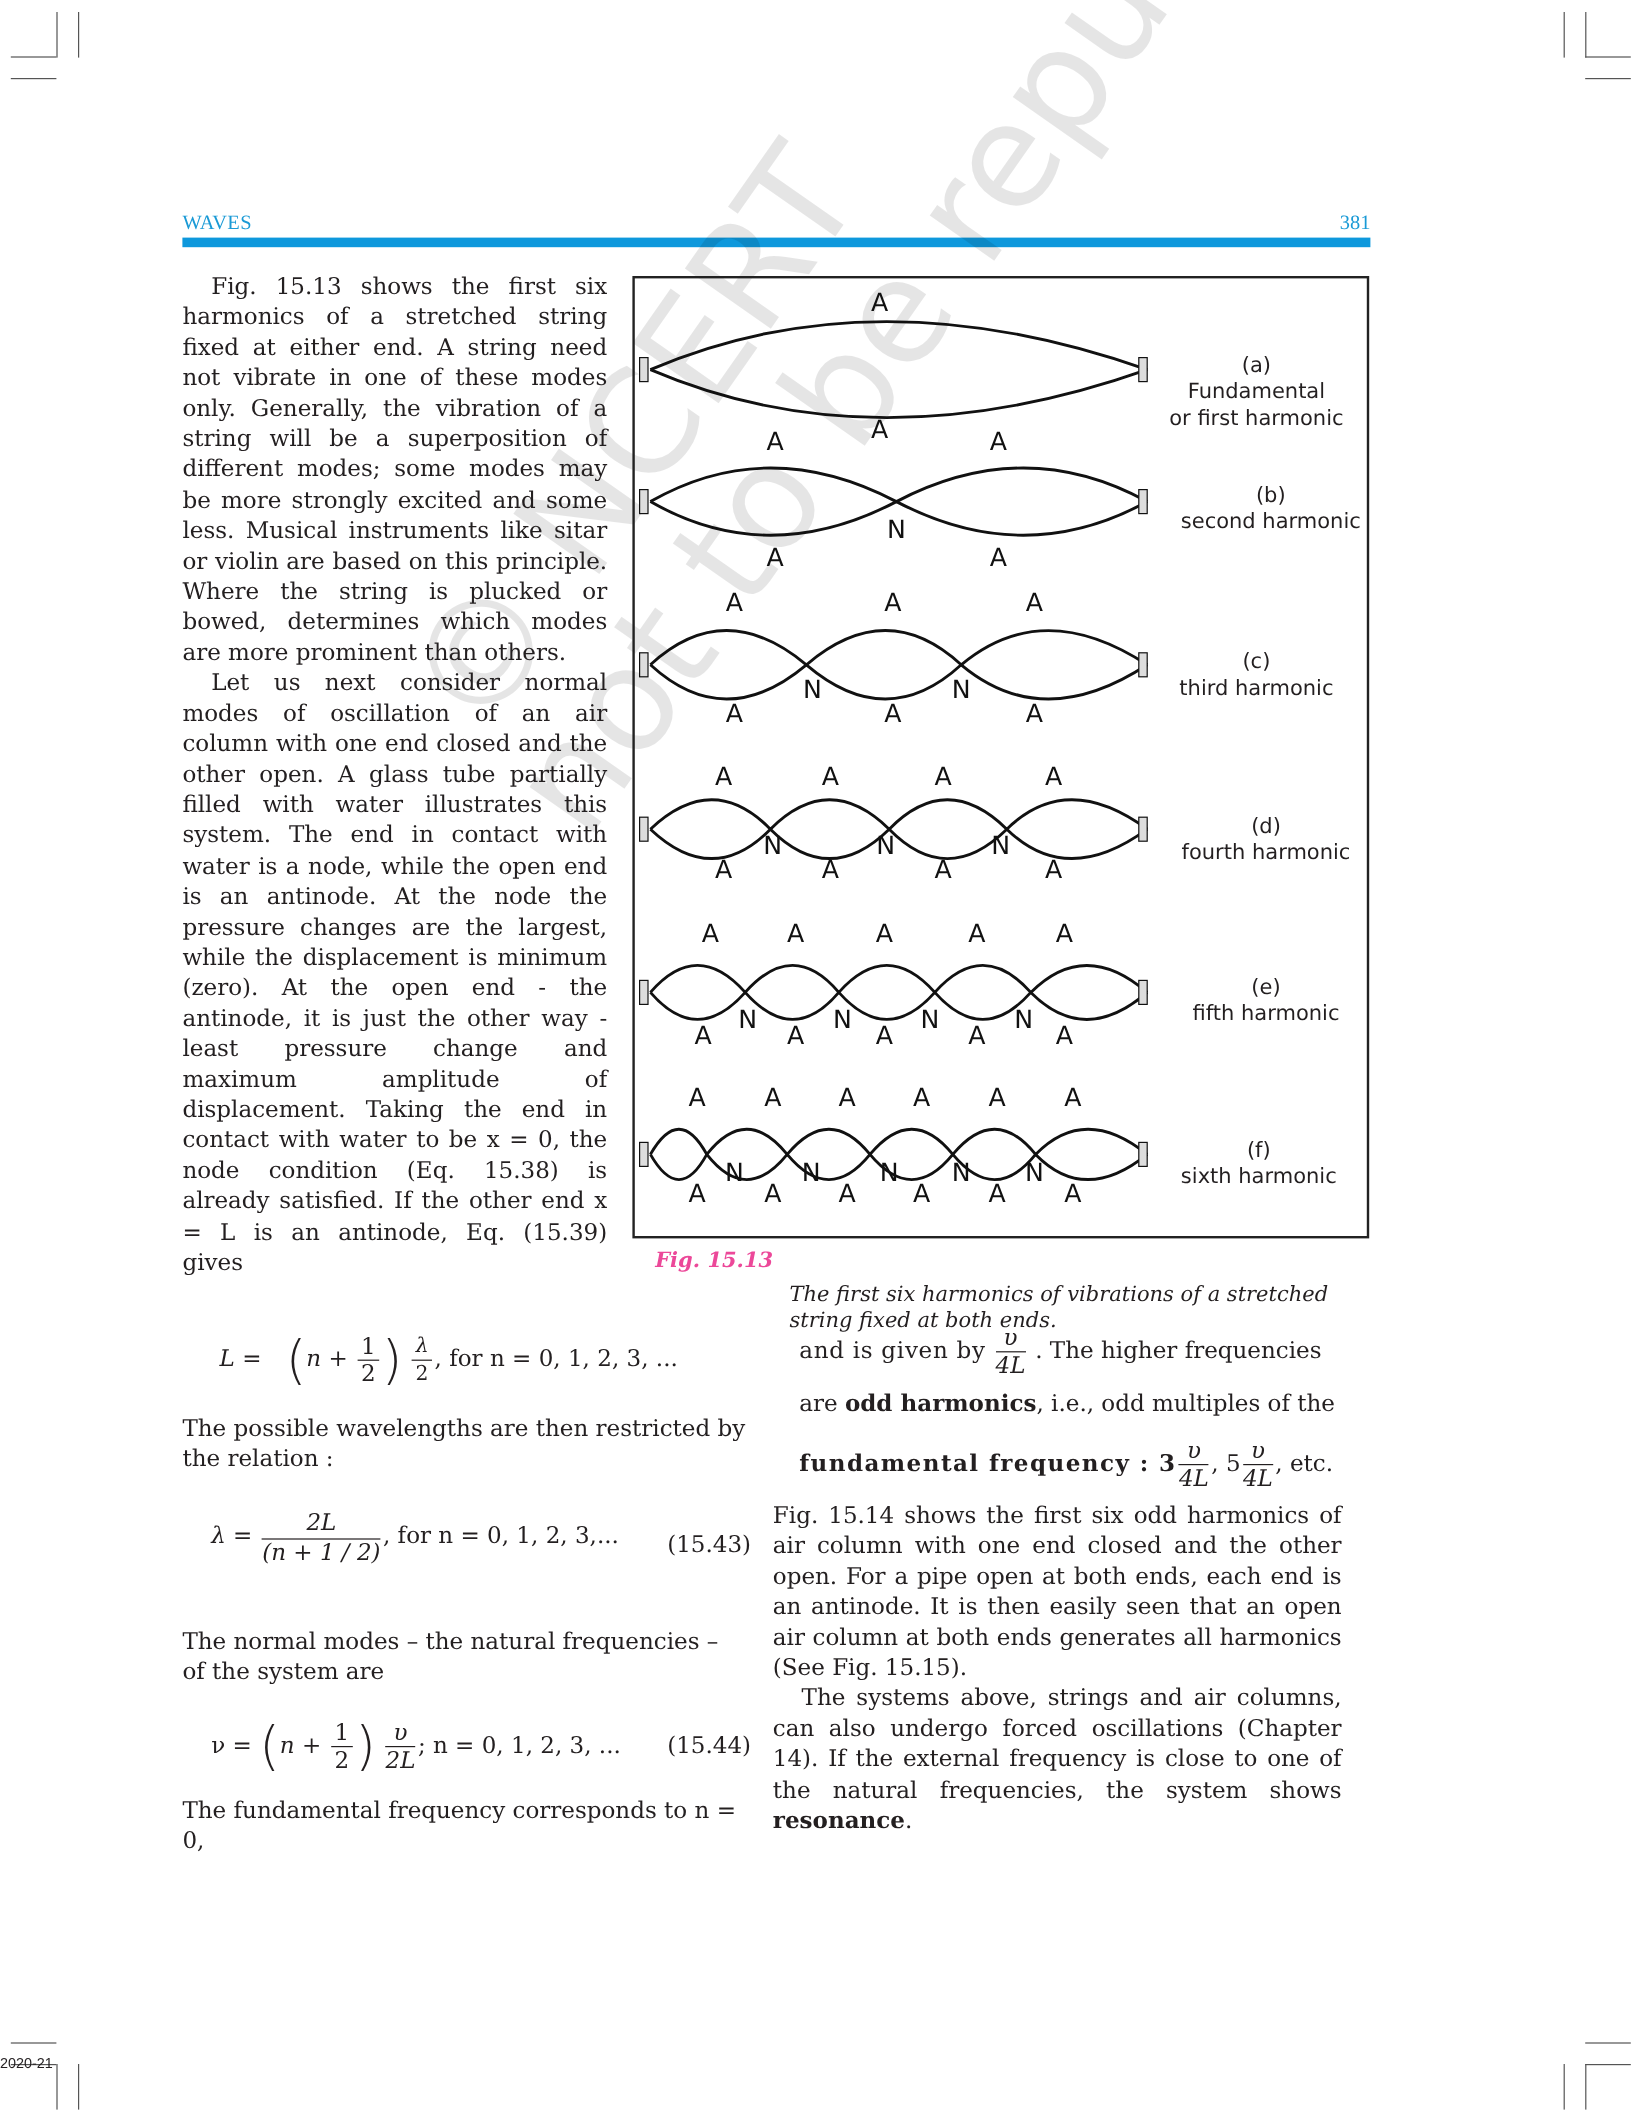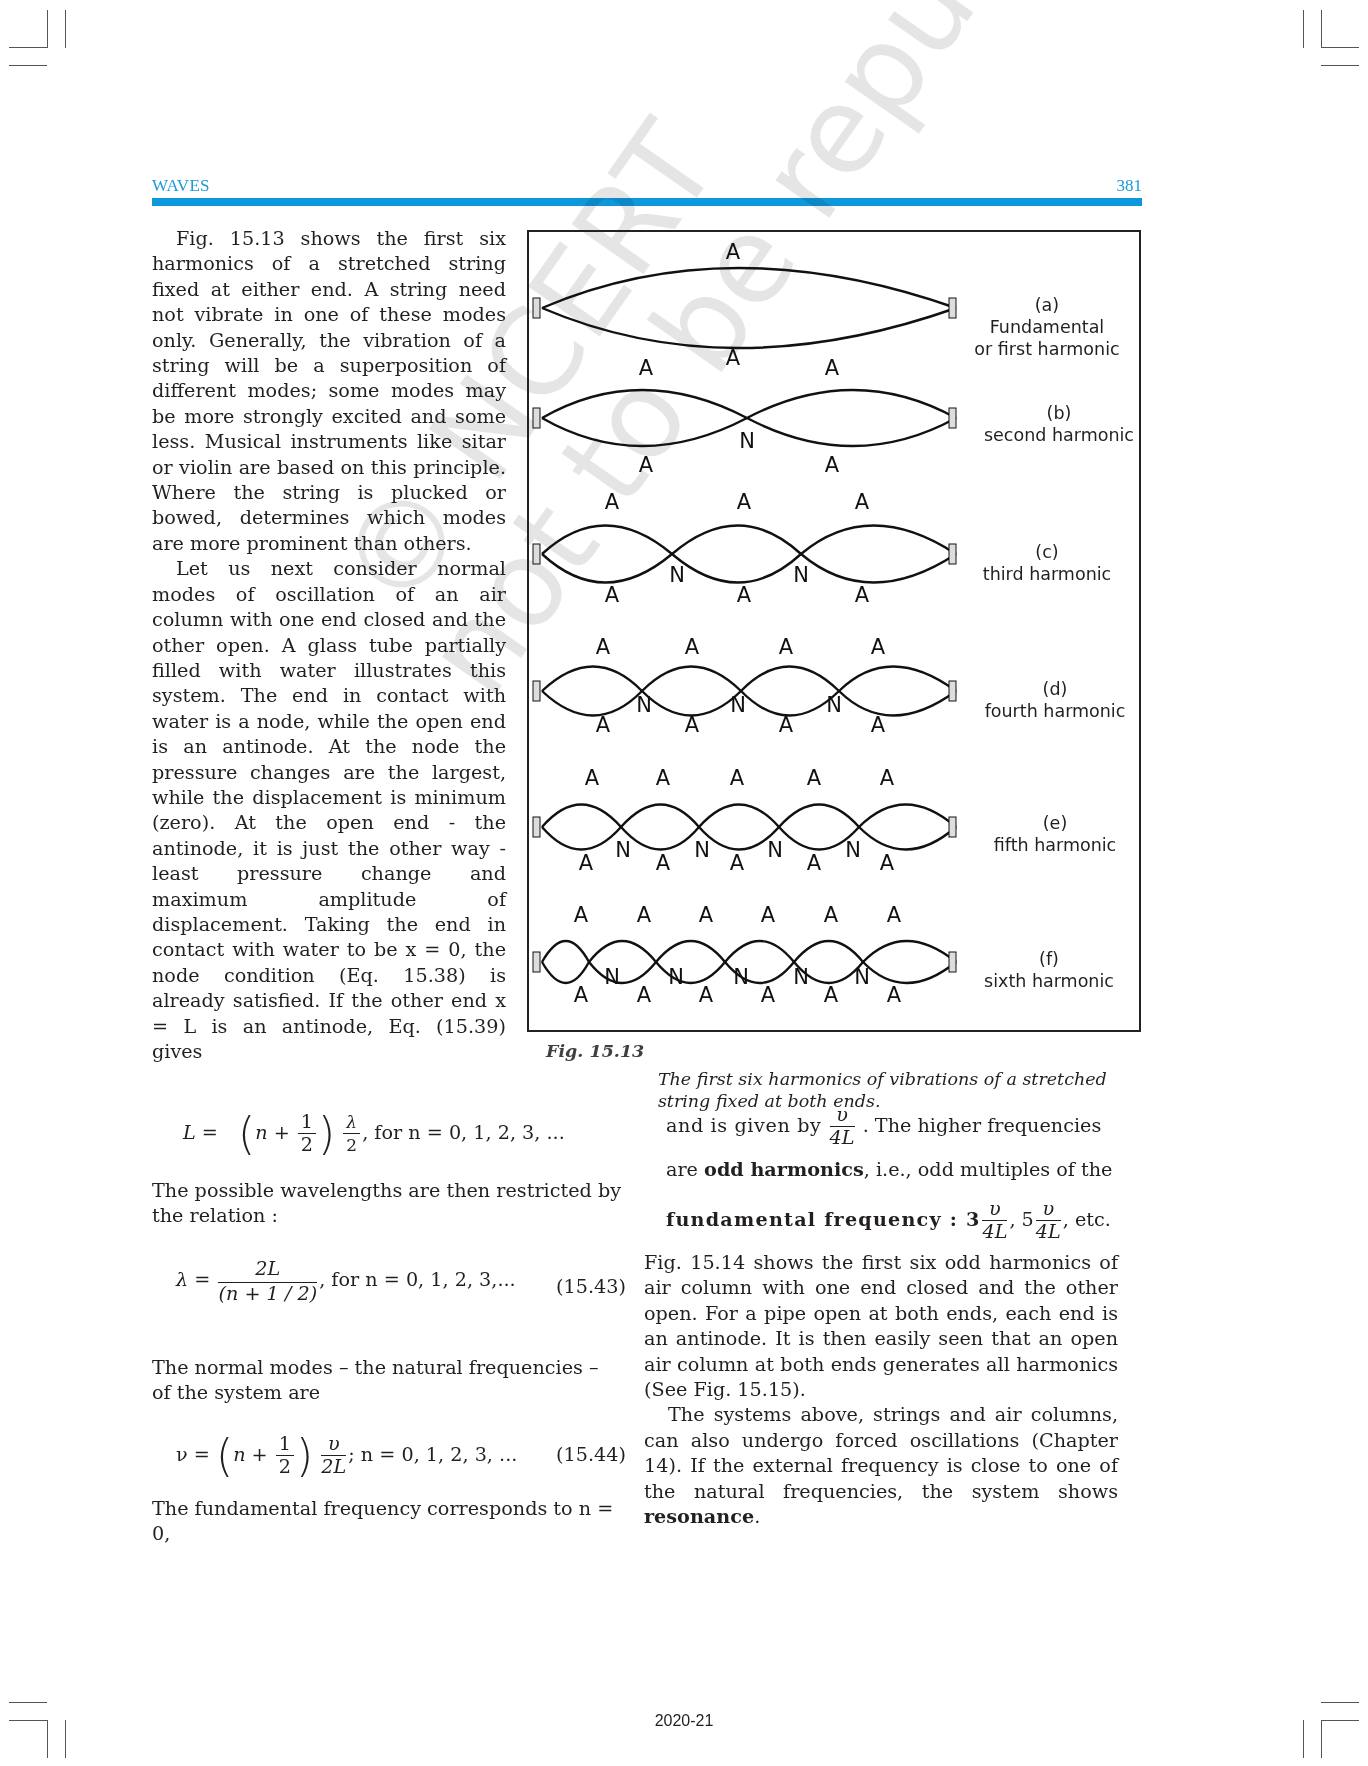--- a/index.html
+++ b/index.html
@@ -14,28 +14,28 @@
   .rule { position:absolute; left:152px; top:198px; width:990px; height:8px; background:#0e98dc; }
   .col { position:absolute; font-size:19.2px; line-height:25.4px; text-align:justify; }
   .col p { margin:0; }
   .indent { text-indent:24px; }
   .math { font-family:"DejaVu Serif",serif; font-style:italic; }
   .figbox { position:absolute; left:527px; top:230px; width:614px; height:802px;
             border:2px solid #222; box-sizing:border-box; }
   .figsvg { position:absolute; left:0; top:0; }
   .caption { position:absolute; left:546px; top:1040px; width:600px; font-size:17.5px;
              line-height:22px; font-style:italic; }
-  .caption .fignum { color:#404040; font-weight:bold; }
+  .caption .fignum { color:#ec4899; font-weight:bold; }
   .eq { position:absolute; font-size:19.2px; white-space:nowrap; }
   .frac { display:inline-block; vertical-align:middle; text-align:center; margin:0 2px; }
   .frac .num { display:block; border-bottom:1px solid #231f20; padding:0 3px; line-height:22px; }
   .frac .den { display:block; line-height:22px; }
   .paren { font-size:44px; font-weight:100; vertical-align:middle; font-family:"DejaVu Sans",sans-serif; }
-  .footer { position:absolute; left:0; width:1368px; top:1712px; text-align:center;
-            font-family:"Liberation Sans",sans-serif; font-size:16px; }
+  .footer { position:absolute; left:0; width:1368px; top:1712px; text-align:left;
+            font-family:"Liberation Sans",sans-serif; font-size:12px; }
   .wm { position:absolute; left:320px; top:560px; font-family:"DejaVu Sans",sans-serif;
         font-size:120px; color:rgba(0,0,0,0.10); transform:rotate(-55deg);
         transform-origin:left top; white-space:nowrap; line-height:120px; pointer-events:none; }
   .label-right { position:absolute; font-family:"DejaVu Sans",sans-serif; font-size:17.5px;
                  text-align:center; line-height:22px; color:#231f20; }
   b.bold { font-weight:bold; }
 </style>
 </head>
 <body>
 

